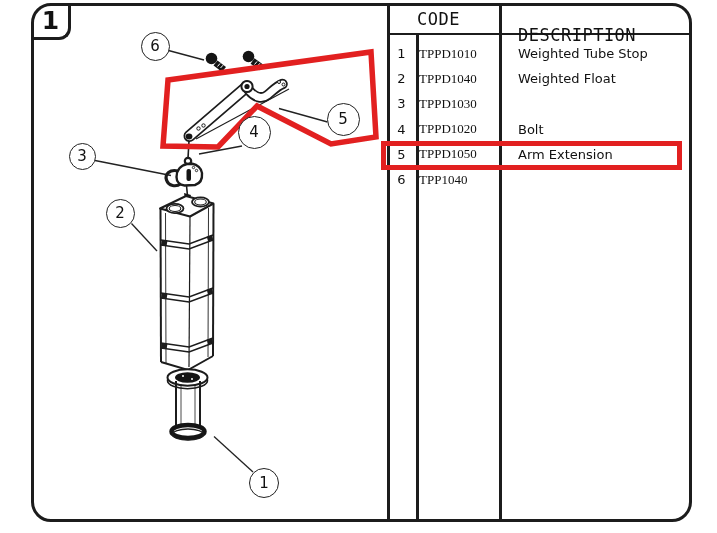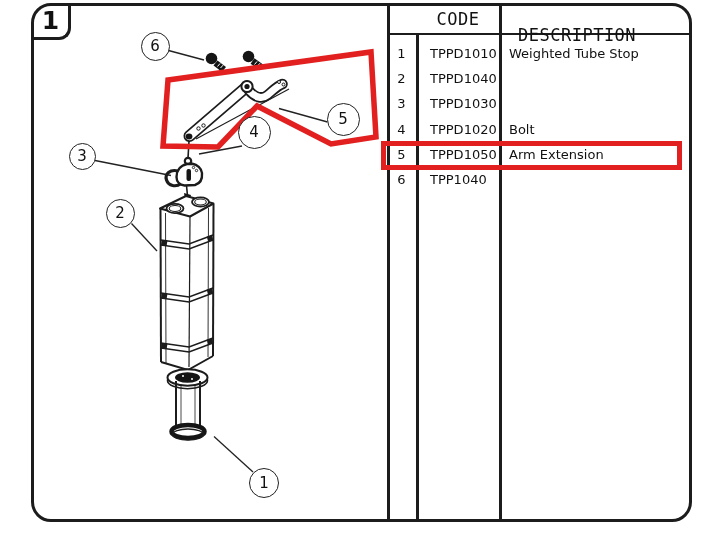--- a/index.html
+++ b/index.html
@@ -25,28 +25,28 @@
   .vline,.hline{position:absolute;background:#1c1c1c;}
   .v-table-left{left:387px;top:4px;width:2.5px;height:516px;}
   .v-num-code{left:416px;top:33px;width:2.5px;height:487px;}
   .v-code-desc{left:499px;top:4px;width:2.5px;height:516px;}
   .h-header{left:387px;top:32.5px;width:304px;height:2.5px;}
   
   .stencil{
     position:absolute;font-family:"DejaVu Sans Mono",monospace;
     font-size:17px;letter-spacing:.5px;color:#111;top:9px;
   }
-  .hdr-code{left:417px;width:82px;text-align:center;}
+  .hdr-code{left:417px;width:82px;text-align:left;}
   .hdr-desc{left:518px;margin-top:16px;}
   
   .rows{position:absolute;left:387px;top:41px;width:304px;}
   .trow{display:flex;height:25.2px;align-items:center;font-size:13px;}
   .cell-num{width:29px;text-align:center;}
-  .cell-code{width:83px;padding-left:14px;box-sizing:border-box;}
-  .cell-desc{flex:1;padding-left:10px;box-sizing:border-box;}
+  .cell-code{width:83px;padding-left:3px;box-sizing:border-box;font-family:Liberation Serif, serif;}
+  .cell-desc{flex:1;padding-left:19px;box-sizing:border-box;}
   
   .row-highlight{
     position:absolute;left:381px;top:141px;width:301px;height:29px;
     border:5px solid #e22020;box-sizing:border-box;
   }
   
   .callout{
     position:absolute;border:1.6px solid #222;border-radius:50%;background:#fff;
     display:flex;align-items:center;justify-content:center;
     font-size:15px;color:#111;box-sizing:border-box;z-index:6;
@@ -200,20 +200,21 @@
 
   <div class="rows">
     <div class="trow">
       <span class="cell-num">1</span>
       <span class="cell-code">TPPD1010</span>
       <span class="cell-desc">Weighted Tube Stop</span>
     </div>
     <div class="trow">
       <span class="cell-num">2</span>
       <span class="cell-code">TPPD1040</span>
+      <span class="cell-desc">Weighted Float</span>
     </div>
     <div class="trow">
       <span class="cell-num">3</span>
       <span class="cell-code">TPPD1030</span>
     </div>
     <div class="trow">
       <span class="cell-num">4</span>
       <span class="cell-code">TPPD1020</span>
       <span class="cell-desc">Bolt</span>
     </div>

